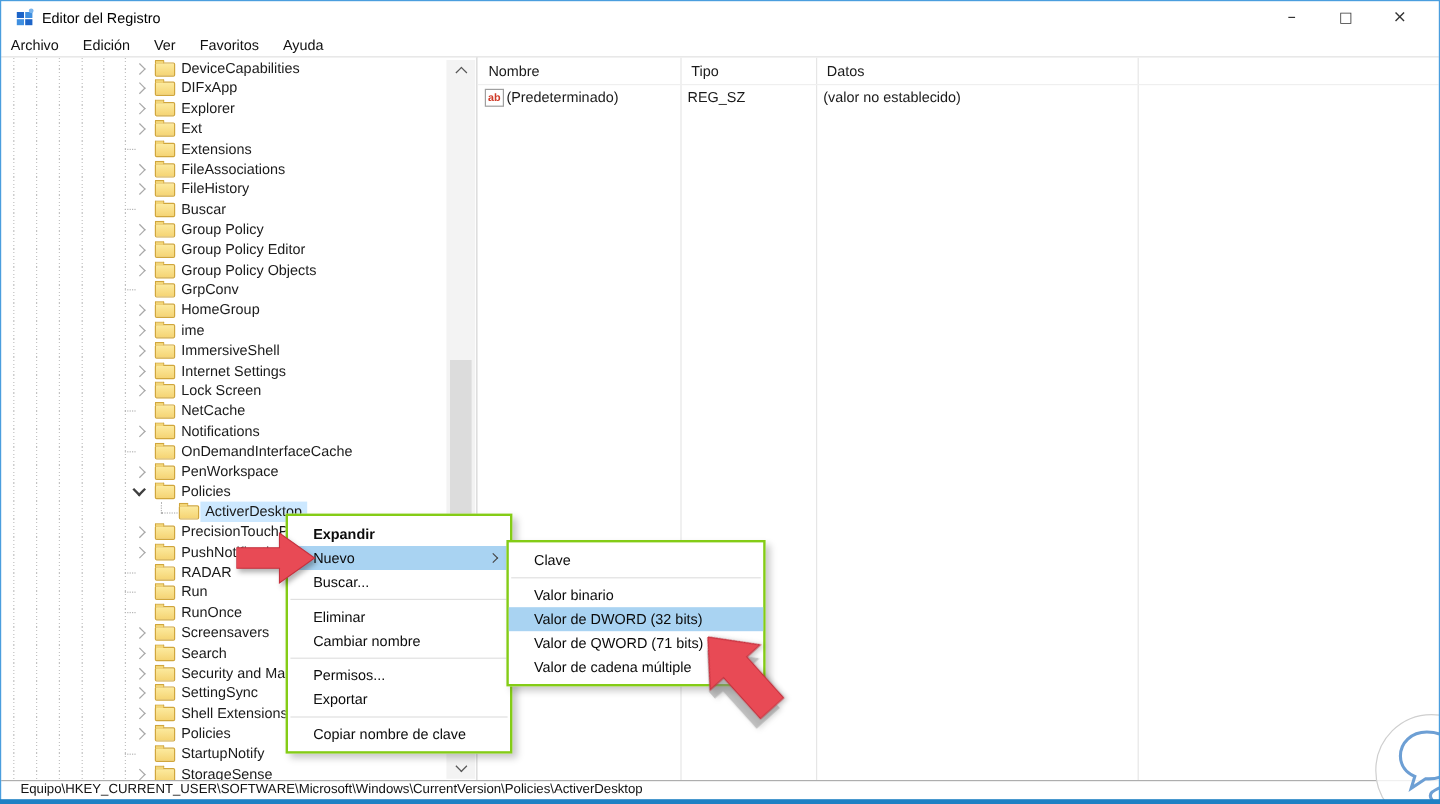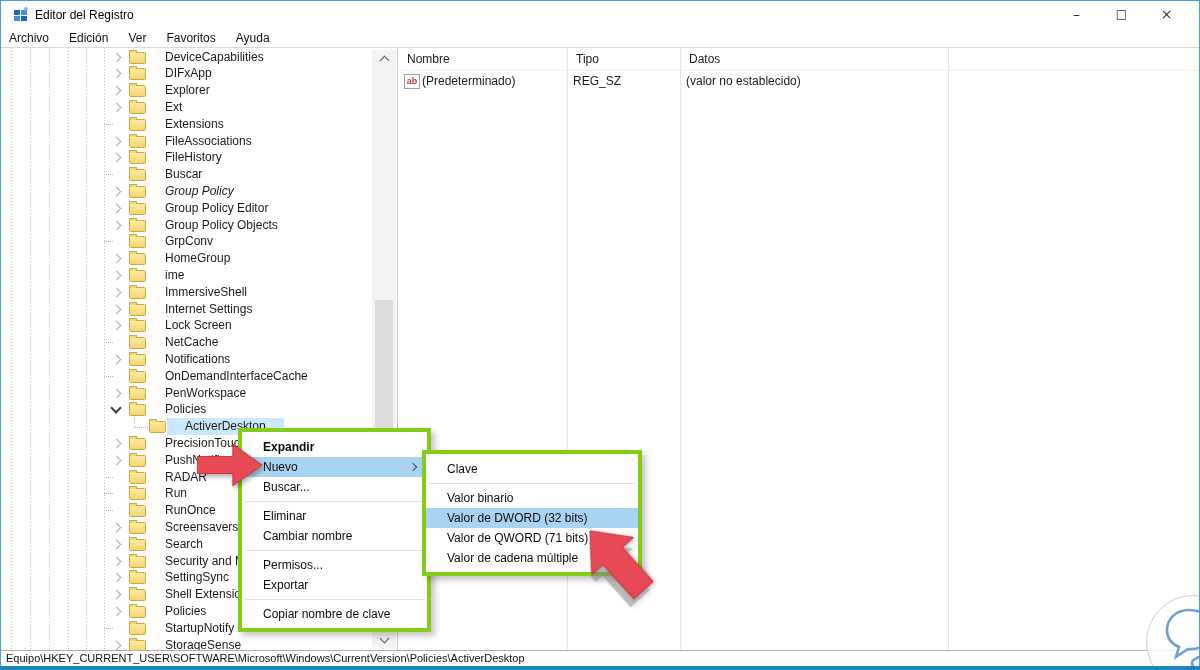--- a/index.html
+++ b/index.html
@@ -38,61 +38,61 @@
   .trow{position:absolute;left:0;width:370px;height:17px;}
   .chev{position:absolute;width:6px;height:6px;}
   .chev.ccol{top:5px;border-top:1px solid #a8a8a8;border-right:1px solid #a8a8a8;transform:rotate(45deg);}
   .chev.cexp{top:3px;border-right:2px solid #3f3f3f;border-bottom:2px solid #3f3f3f;transform:rotate(45deg);}
   .stub{position:absolute;top:8px;width:9px;border-top:1px dotted #b5b5b5;}
   .corner{position:absolute;top:0;width:13px;height:9px;border-left:1px dotted #b5b5b5;border-bottom:1px dotted #b5b5b5;}
   .folder{position:absolute;top:3px;width:15px;height:10px;background:linear-gradient(#fcea9e,#f5d474);
           border:1px solid #d0a63d;border-radius:1.5px;}
   .folder .ftab{position:absolute;top:-3px;left:-1px;width:6px;height:2px;background:#f3d678;
           border:1px solid #d0a63d;border-bottom:none;border-radius:1px 1px 0 0;}
-  .tlabel{position:absolute;top:0;line-height:17px;padding:0 18px;white-space:nowrap;}
+  .tlabel{position:absolute;top:0;line-height:17px;padding:0 4px;white-space:nowrap;}
   .tlabel.sel{background:#cce8ff;}
 
   
   .vscroll{position:absolute;left:371px;top:2px;bottom:2px;width:24px;background:#f3f3f3;}
   .sb-arrow{position:absolute;left:9px;width:6px;height:6px;}
   .sb-up{top:7px;border-top:1px solid #565656;border-right:1px solid #565656;transform:rotate(-45deg);}
   .sb-down{bottom:7px;border-bottom:1px solid #565656;border-right:1px solid #565656;transform:rotate(45deg);}
   .sb-thumb{position:absolute;left:3px;width:18px;top:250px;height:170px;background:#dcdcdc;}
 
   
   .col-line{position:absolute;top:0;bottom:0;width:1px;background:#e6e6e6;}
   .hdr{position:absolute;top:0;height:22px;line-height:22px;color:#1a1a1a;padding-left:9px;}
   .hdr-underline{position:absolute;left:0;right:0;top:22px;height:1px;background:#efefef;}
   .lrow{position:absolute;left:0;top:24px;height:19px;width:560px;}
   .val-icon{position:absolute;left:6px;top:2px;width:14px;height:13px;background:#fff;border:1px solid #9f9f9f;
             font-size:9px;font-weight:bold;color:#cf3a28;text-align:center;line-height:12px;}
   .cell{position:absolute;top:0;line-height:19px;white-space:nowrap;}
   .cell.c-name{left:24px;} .cell.c-type{left:175px;} .cell.c-data{left:288px;}
 
   
-  .menu{position:absolute;background:#fff;border:4px solid #84cc16;box-shadow:4px 4px 6px rgba(0,0,0,.22);
+  .menu{position:absolute;background:#fff;border:2px solid #84cc16;box-shadow:4px 4px 6px rgba(0,0,0,.22);
         padding-top:5px;padding-bottom:4px;z-index:30;}
   .ctx-menu{left:238px;top:428px;width:185px;}
   .sub-menu{left:422px;top:450px;width:212px;z-index:31;}
   .mi{position:relative;height:20px;line-height:20px;padding-left:21px;white-space:nowrap;color:#0b0b0b;}
   .mi.bold{font-weight:bold;}
   .mi.hl{background:#a9d3f2;}
   .mi-arrow{position:absolute;right:11px;top:7px;width:5px;height:5px;
             border-top:1px solid #454545;border-right:1px solid #454545;transform:rotate(45deg);}
   .msep{height:1px;background:#e0e0e0;margin:4px 2px;}
 
   
   .arrow1{position:absolute;left:197px;top:441px;width:68px;height:48px;z-index:40;
           filter:drop-shadow(2px 3px 2px rgba(0,0,0,.30));}
   .arrow2{position:absolute;left:588px;top:520px;width:60px;height:84px;z-index:40;
           transform:rotate(-42deg);filter:drop-shadow(1px 2px 2px rgba(0,0,0,.25));}
 
   
   .statusbar{position:absolute;left:1px;right:1px;bottom:5px;height:14px;background:#fff;
-             border-top:1px solid #aeaeae;font-size:11px;line-height:14px;padding-left:5px;color:#111;z-index:20;}
+             border-top:1px solid #aeaeae;font-size:11px;line-height:14px;padding-left:16px;color:#111;z-index:20;}
   .accentbar{position:absolute;left:0;right:0;bottom:0;height:4px;background:#1e81c4;z-index:61;}
 
   
   .watermark{position:absolute;left:1146px;top:595px;width:92px;height:92px;border-radius:50%;
              background:rgba(255,255,255,.82);border:1px solid #cfcfcf;z-index:25;}
   .watermark svg{position:absolute;left:12px;top:8px;}
 </style>
 </head>
 <body>
 
@@ -185,21 +185,21 @@
   </div>
       <div class="trow" style="top: 118.2px;">
 
     <span class="stub" style="left: 103px;"></span>
 
     <span class="folder" style="left: 128px;">
           <i class="ftab"></i>
         </span>
     <span class="tlabel" style="left: 146px;">Buscar</span>
   </div>
-      <div class="trow" style="top: 135px; font-style: italic;">
+      <div class="trow" style="top: 135px;">
 
     <span class="chev ccol" style="left: 112px;"></span>
     <span class="folder" style="left: 128px;">
           <i class="ftab"></i>
         </span>
     <span class="tlabel" style="left: 146px;">Group Policy</span>
   </div>
       <div class="trow" style="top: 151.8px;">
 
     <span class="chev ccol" style="left: 112px;"></span>

